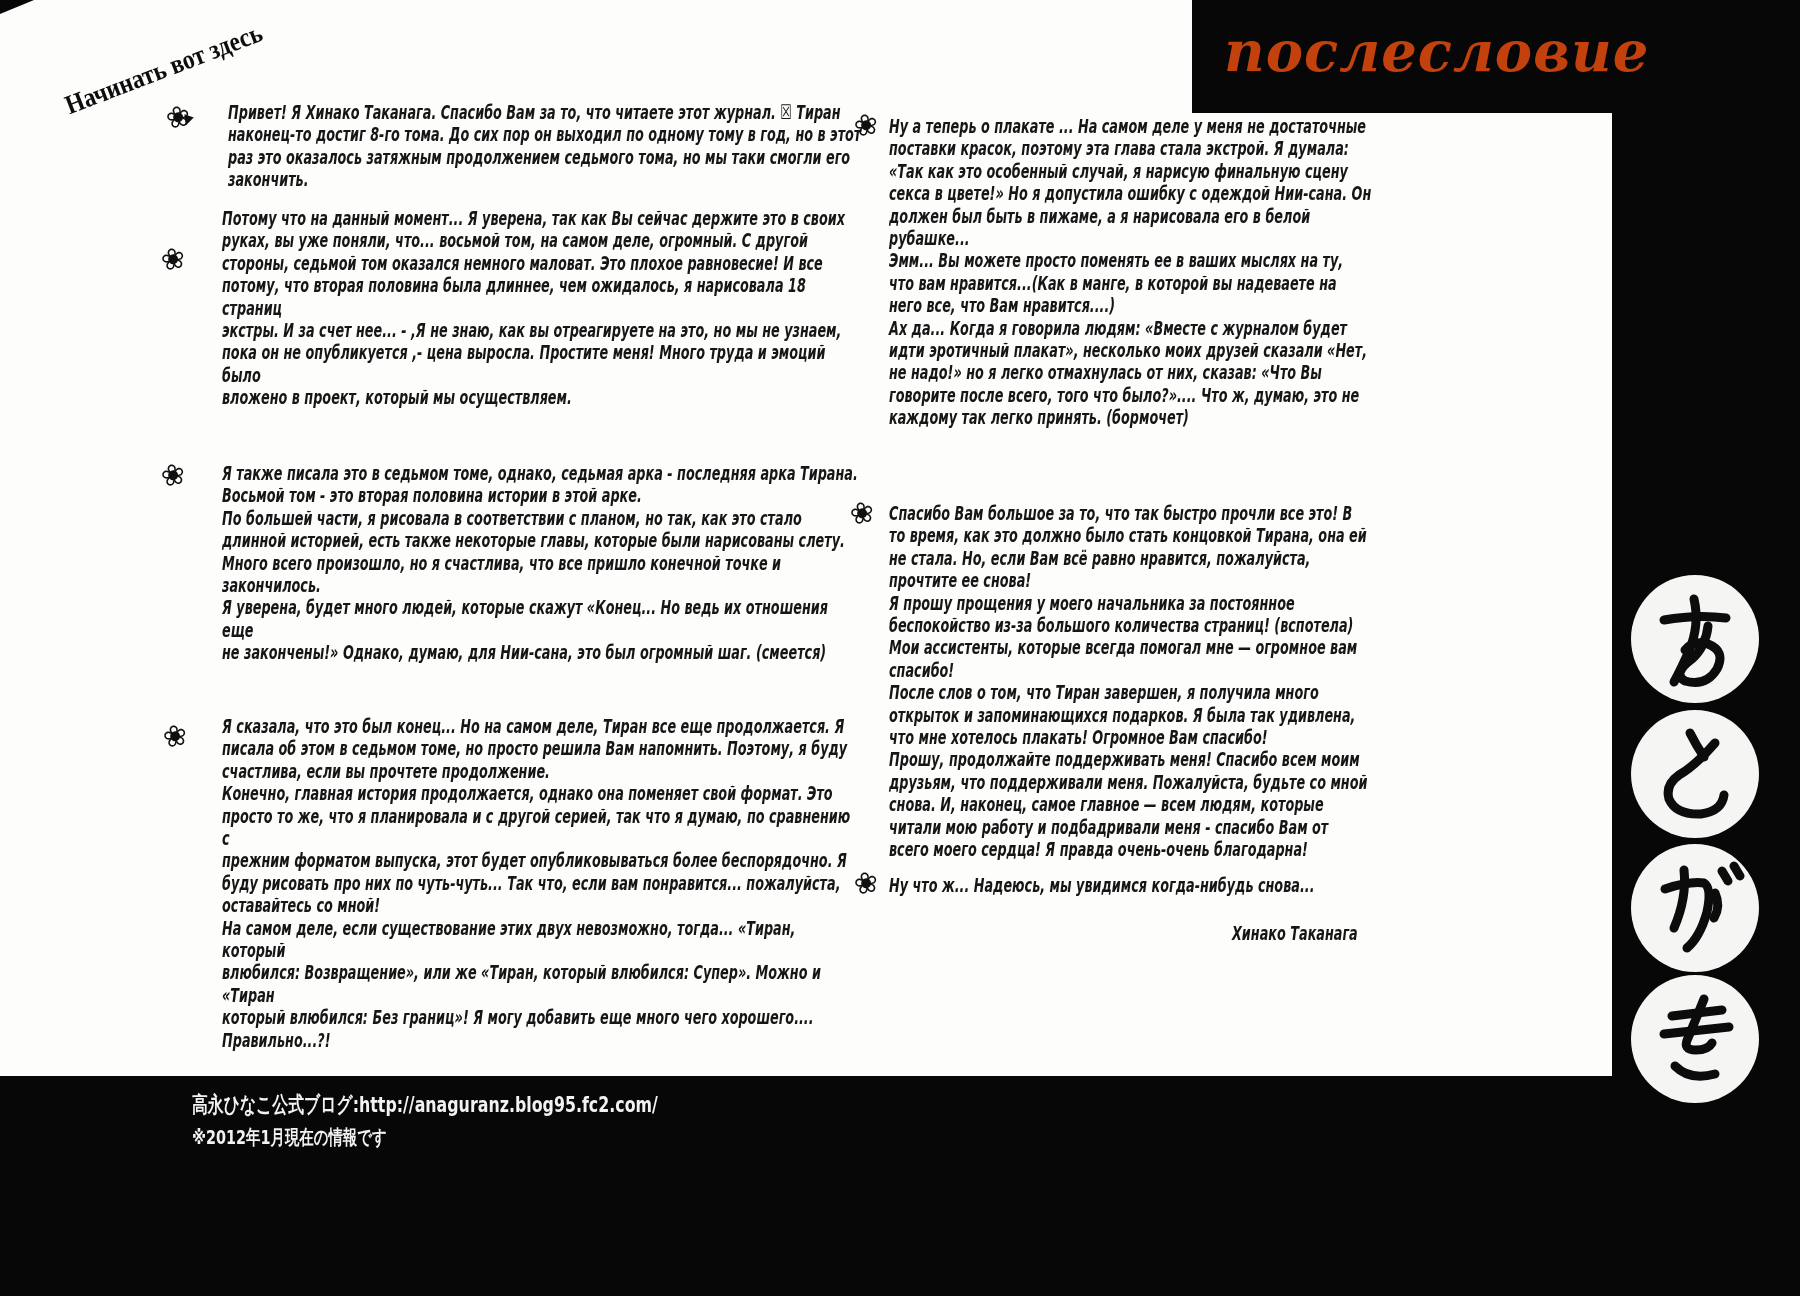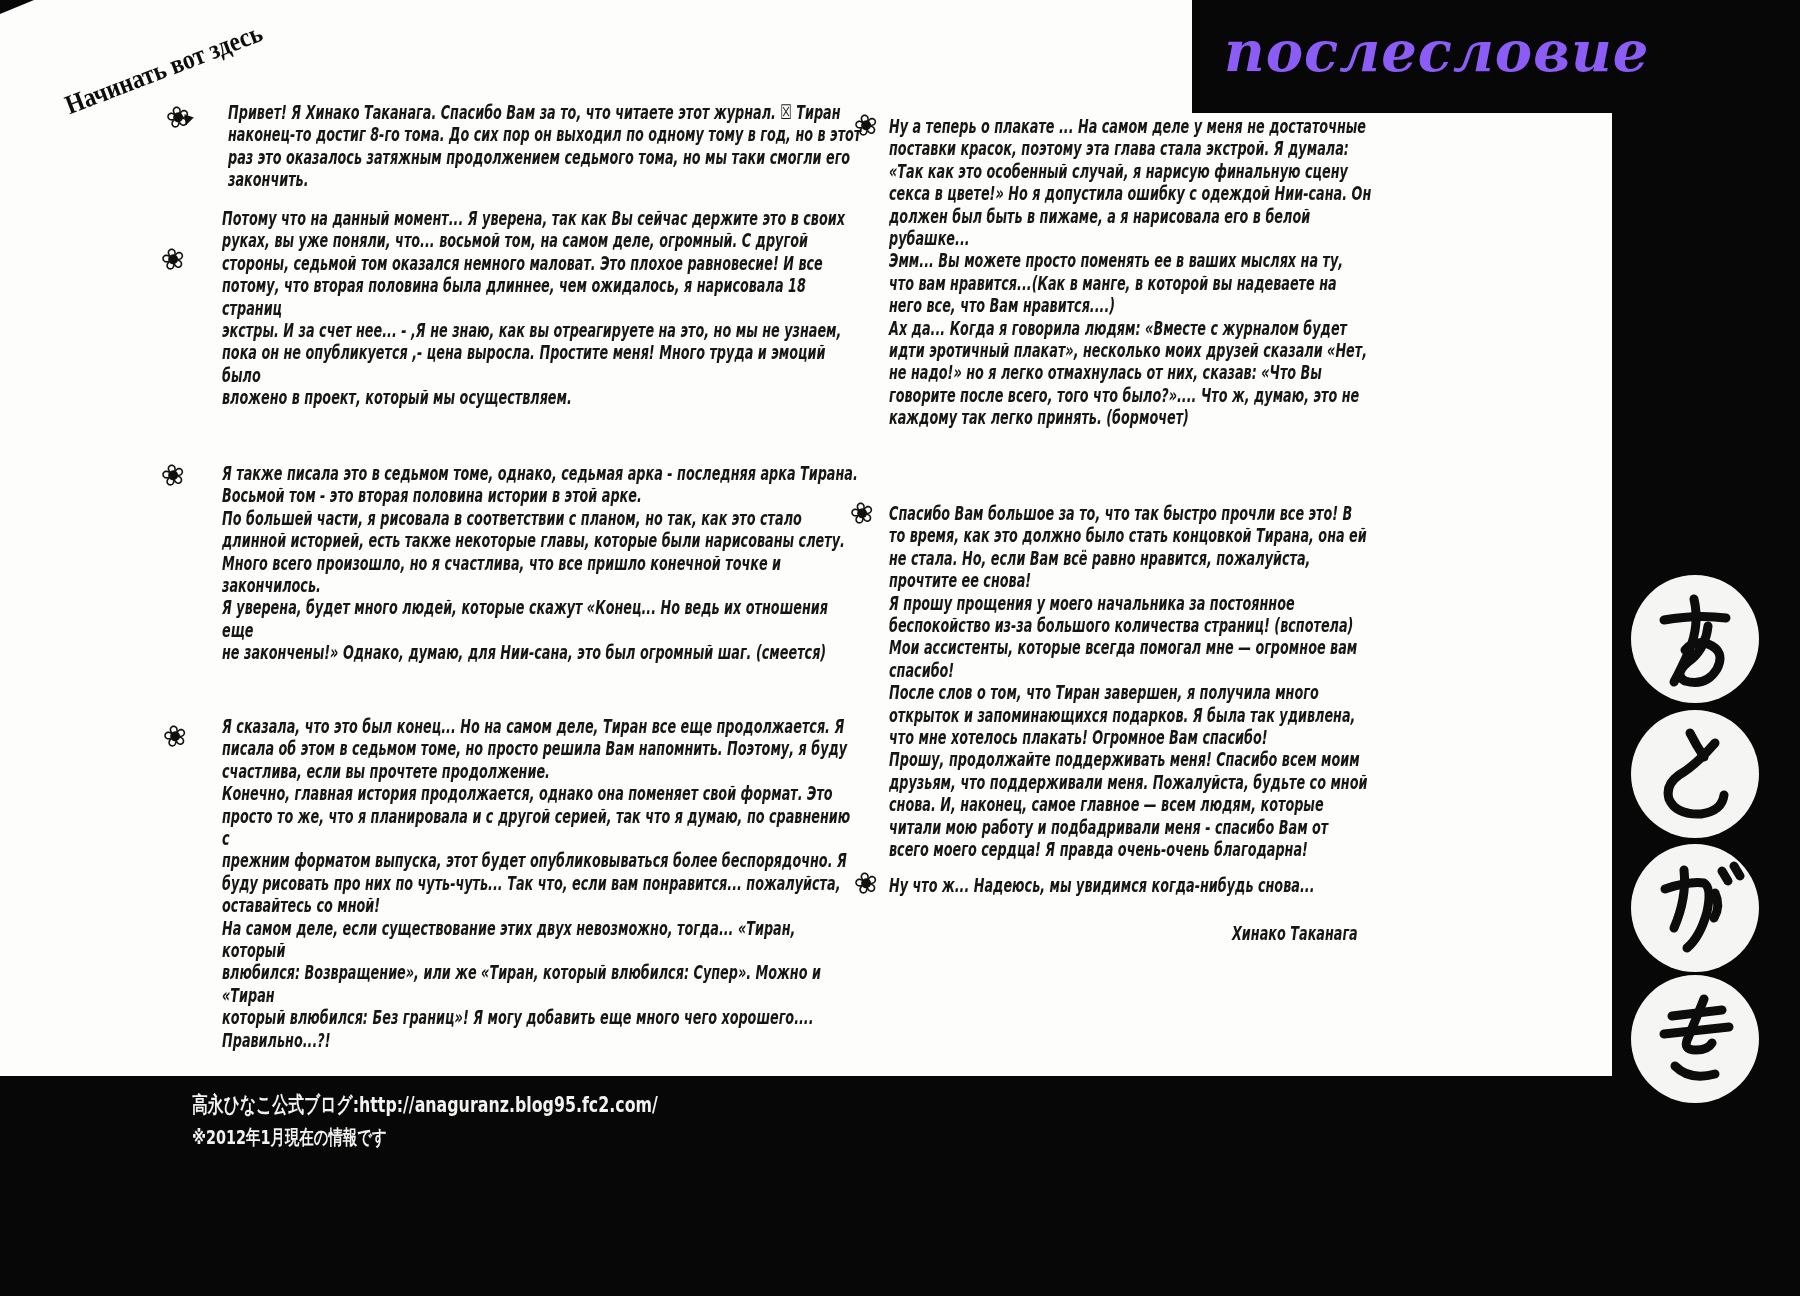--- a/index.html
+++ b/index.html
@@ -11,21 +11,21 @@
   #rightcol{left:1612px;top:0;width:188px;height:1296px;}
   #bottomstrip{left:0;top:1076px;width:1800px;height:220px;}
   #cornersliver{left:0;top:0;width:34px;height:14px;clip-path:polygon(0 0,100% 0,0 100%);}
   
   #startnote{position:absolute;left:72px;top:90px;color:#0d0d0d;
      font-family:"Liberation Serif","DejaVu Serif",serif;font-weight:700;font-size:27px;
      transform:rotate(-21deg) scaleX(0.88);transform-origin:0 100%;white-space:nowrap;}
   #startarrow{position:absolute;left:183px;top:112px;font-size:13px;color:#111;
      transform:rotate(18deg);}
   
-  #headertitle{position:absolute;left:1224px;top:18px;color:#8b5cf6;
+  #headertitle{position:absolute;left:1224px;top:18px;color:#c2410c;
      font-family:"DejaVu Serif","Liberation Serif",serif;font-style:italic;font-weight:700;
      font-size:56px;letter-spacing:1px;white-space:nowrap;}
   
   .ptext{position:absolute;white-space:pre-line;color:#161616;
      font-family:"DejaVu Sans",sans-serif;font-weight:700;font-style:italic;
      font-size:20px;line-height:22.4px;width:1000px;
      transform:scaleX(0.64);transform-origin:0 0;}
   .flower{position:absolute;font-size:29px;color:#101010;line-height:1;
      font-style:normal;transform:rotate(-12deg);}
   #signature{position:absolute;left:1232px;top:921px;white-space:nowrap;color:#161616;

